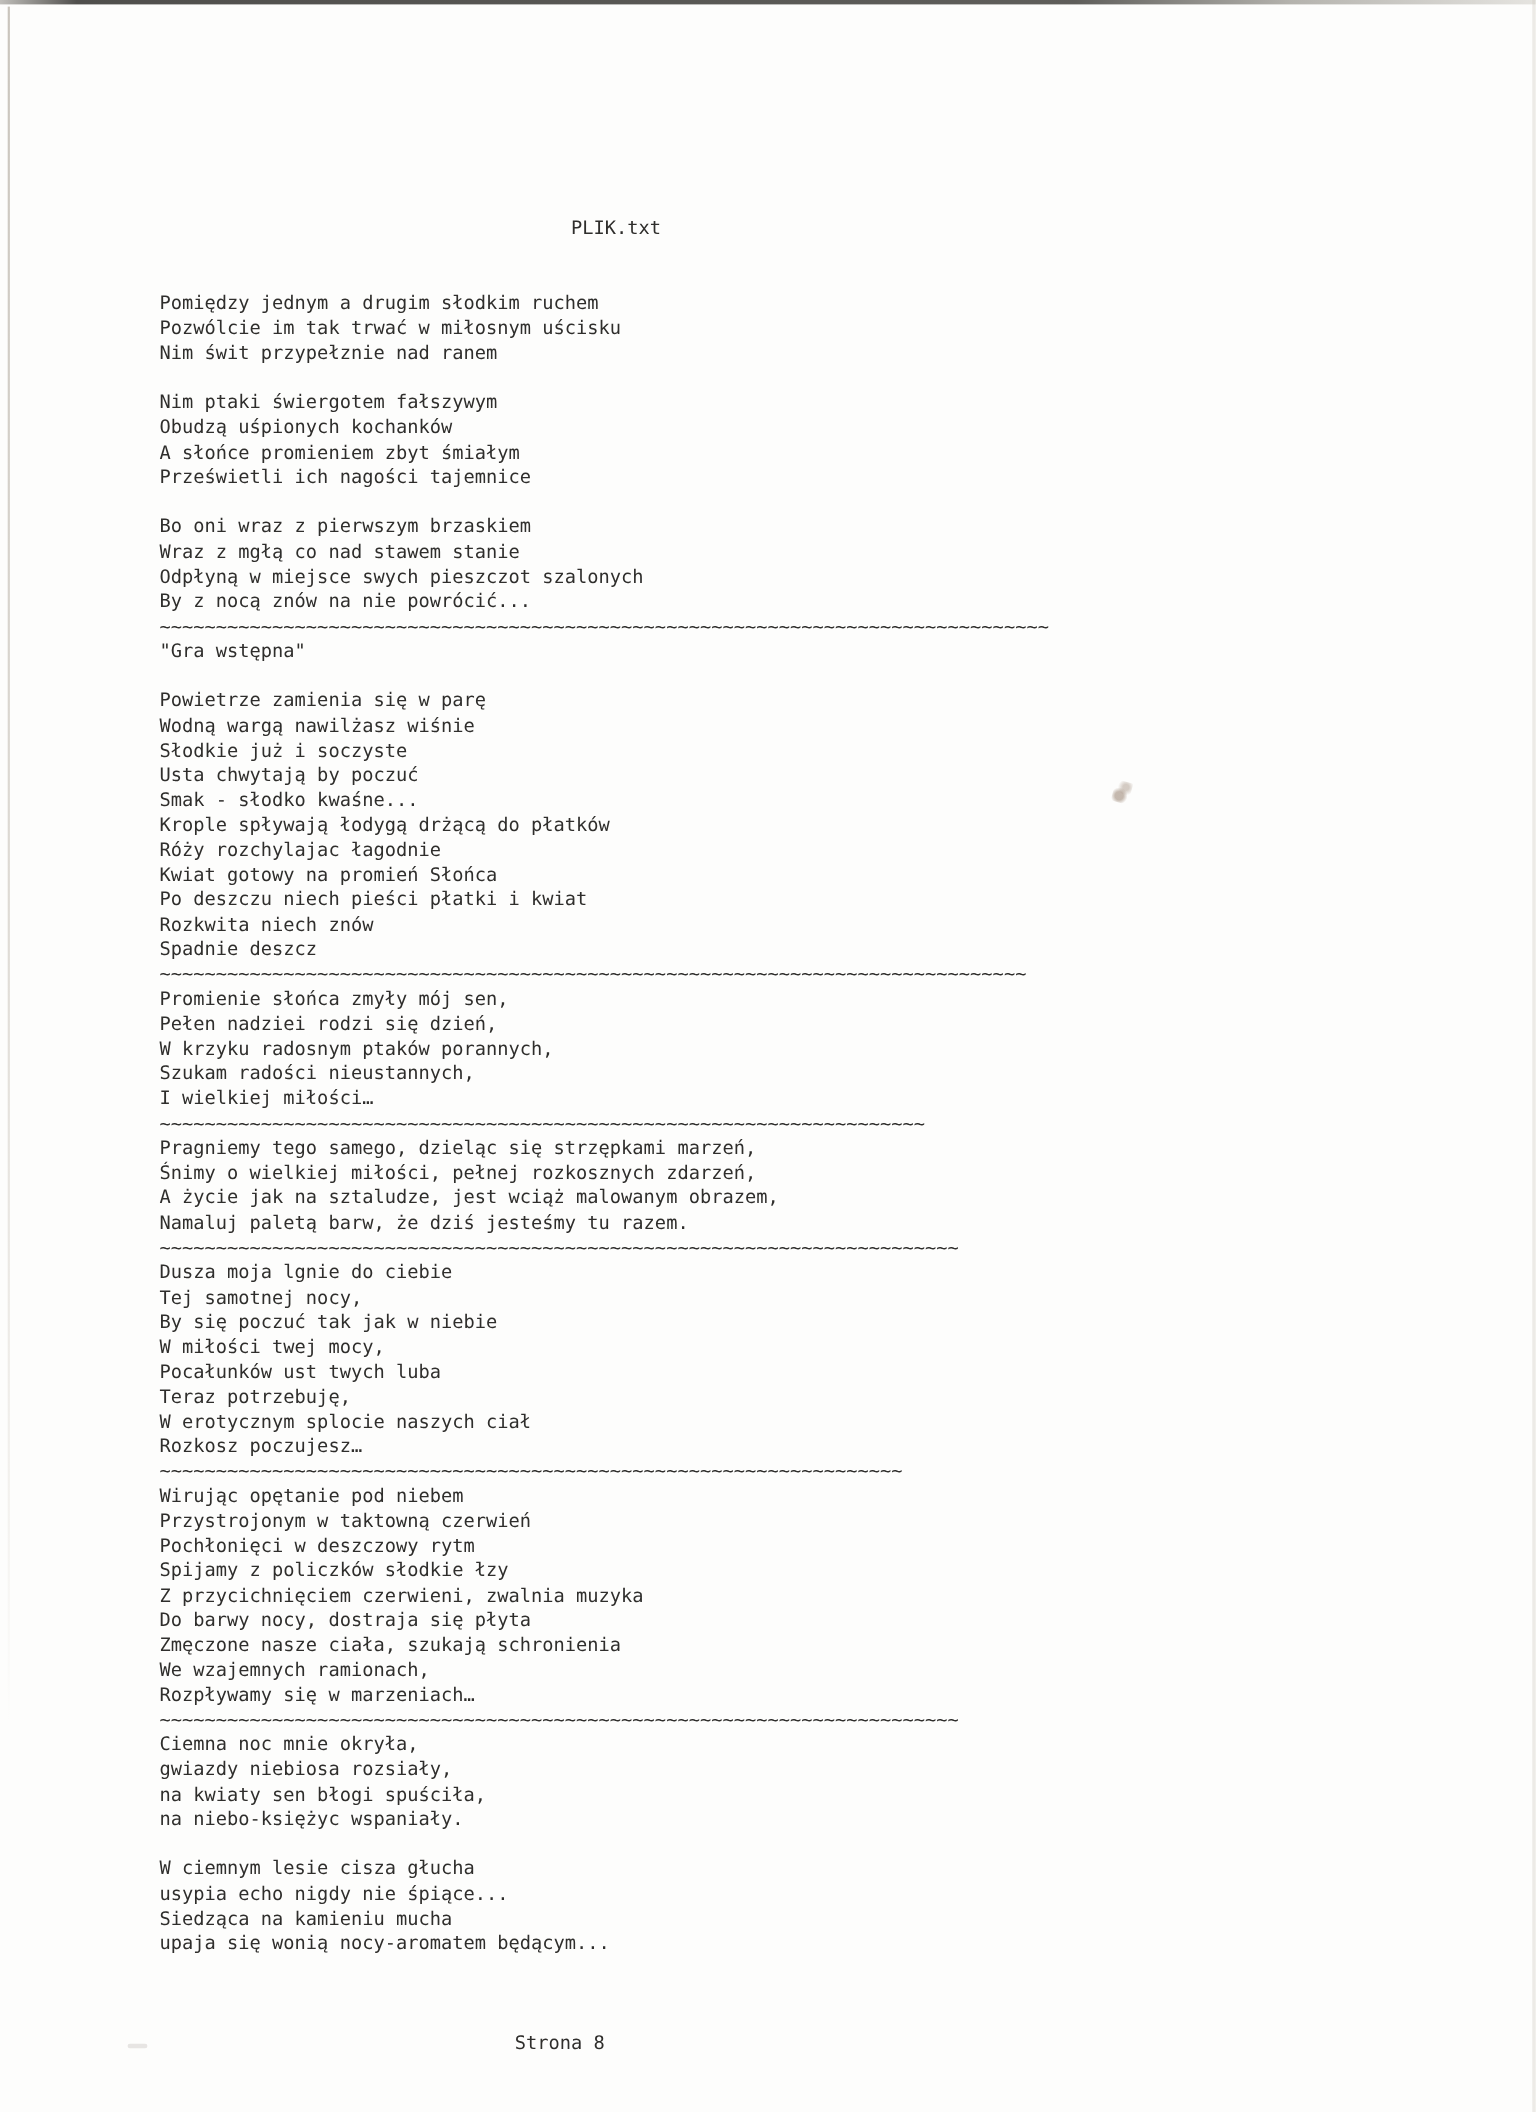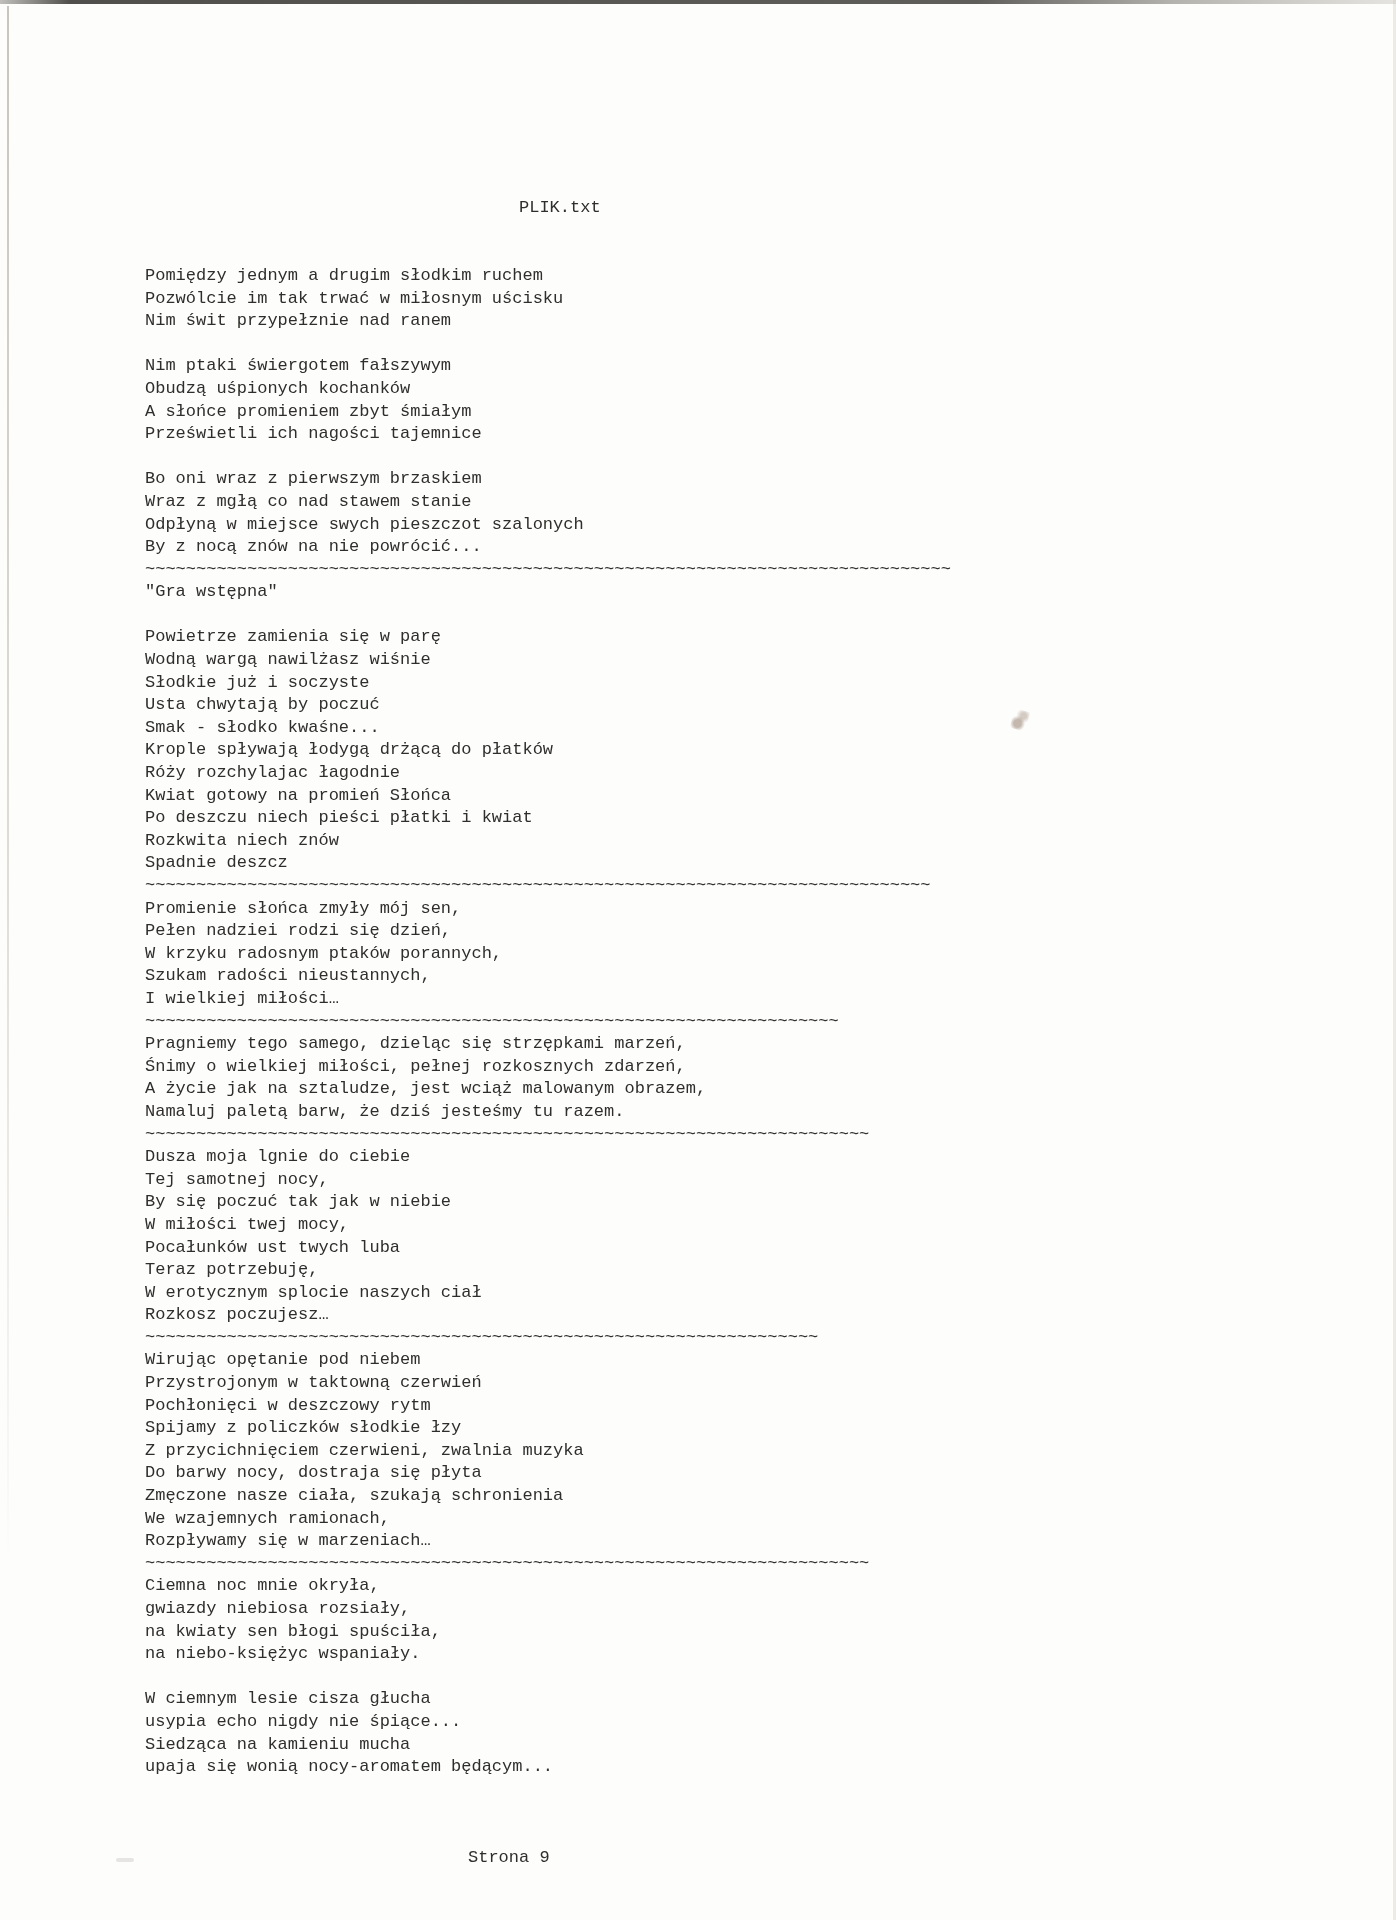--- a/index.html
+++ b/index.html
@@ -47,34 +47,33 @@
     position: absolute; left: 116px; top: 1858px; width: 18px; height: 4px;
     background: rgba(182,176,168,0.30); border-radius: 2px;
   }
   
   .textcol {
     position: absolute; left: 145px; top: 152px; right: 20px;
     font-size: 17px; line-height: 22.6px;
     color: #2f2e2c;
     white-space: pre;
     letter-spacing: 0;
-    font-family: Liberation Mono, monospace;
   }
   .line { height: 22.6px; }
   .indent-header { padding-left: 374px; }
   .indent-footer { padding-left: 323px; }
 </style>
 </head>
 <body>
 
 <div class="page">
   <div class="scan-top"></div>
   <div class="scan-left"></div>
   <div class="scan-right"></div>
   <div class="speck-mid"></div>
   <div class="speck-bottom"></div>
 
   <div class="textcol">
     <div class="line indent-header">PLIK.txt</div>
     <div><div class="line">Pomiędzy jednym a drugim słodkim ruchem</div><div class="line">Pozwólcie im tak trwać w miłosnym uścisku</div><div class="line">Nim świt przypełznie nad ranem</div><div class="line">&nbsp;</div><div class="line">Nim ptaki świergotem fałszywym</div><div class="line">Obudzą uśpionych kochanków</div><div class="line">A słońce promieniem zbyt śmiałym</div><div class="line">Prześwietli ich nagości tajemnice</div><div class="line">&nbsp;</div><div class="line">Bo oni wraz z pierwszym brzaskiem</div><div class="line">Wraz z mgłą co nad stawem stanie</div><div class="line">Odpłyną w miejsce swych pieszczot szalonych</div><div class="line">By z nocą znów na nie powrócić...</div><div class="line">~~~~~~~~~~~~~~~~~~~~~~~~~~~~~~~~~~~~~~~~~~~~~~~~~~~~~~~~~~~~~~~~~~~~~~~~~~~~~~~</div><div class="line">"Gra wstępna"</div><div class="line">&nbsp;</div><div class="line">Powietrze zamienia się w parę</div><div class="line">Wodną wargą nawilżasz wiśnie</div><div class="line">Słodkie już i soczyste</div><div class="line">Usta chwytają by poczuć</div><div class="line">Smak - słodko kwaśne...</div><div class="line">Krople spływają łodygą drżącą do płatków</div><div class="line">Róży rozchylajac łagodnie</div><div class="line">Kwiat gotowy na promień Słońca</div><div class="line">Po deszczu niech pieści płatki i kwiat</div><div class="line">Rozkwita niech znów</div><div class="line">Spadnie deszcz</div><div class="line">~~~~~~~~~~~~~~~~~~~~~~~~~~~~~~~~~~~~~~~~~~~~~~~~~~~~~~~~~~~~~~~~~~~~~~~~~~~~~</div><div class="line">Promienie słońca zmyły mój sen,</div><div class="line">Pełen nadziei rodzi się dzień,</div><div class="line">W krzyku radosnym ptaków porannych,</div><div class="line">Szukam radości nieustannych,</div><div class="line">I wielkiej miłości…</div><div class="line">~~~~~~~~~~~~~~~~~~~~~~~~~~~~~~~~~~~~~~~~~~~~~~~~~~~~~~~~~~~~~~~~~~~~</div><div class="line">Pragniemy tego samego, dzieląc się strzępkami marzeń,</div><div class="line">Śnimy o wielkiej miłości, pełnej rozkosznych zdarzeń,</div><div class="line">A życie jak na sztaludze, jest wciąż malowanym obrazem,</div><div class="line">Namaluj paletą barw, że dziś jesteśmy tu razem.</div><div class="line">~~~~~~~~~~~~~~~~~~~~~~~~~~~~~~~~~~~~~~~~~~~~~~~~~~~~~~~~~~~~~~~~~~~~~~~</div><div class="line">Dusza moja lgnie do ciebie</div><div class="line">Tej samotnej nocy,</div><div class="line">By się poczuć tak jak w niebie</div><div class="line">W miłości twej mocy,</div><div class="line">Pocałunków ust twych luba</div><div class="line">Teraz potrzebuję,</div><div class="line">W erotycznym splocie naszych ciał</div><div class="line">Rozkosz poczujesz…</div><div class="line">~~~~~~~~~~~~~~~~~~~~~~~~~~~~~~~~~~~~~~~~~~~~~~~~~~~~~~~~~~~~~~~~~~</div><div class="line">Wirując opętanie pod niebem</div><div class="line">Przystrojonym w taktowną czerwień</div><div class="line">Pochłonięci w deszczowy rytm</div><div class="line">Spijamy z policzków słodkie łzy</div><div class="line">Z przycichnięciem czerwieni, zwalnia muzyka</div><div class="line">Do barwy nocy, dostraja się płyta</div><div class="line">Zmęczone nasze ciała, szukają schronienia</div><div class="line">We wzajemnych ramionach,</div><div class="line">Rozpływamy się w marzeniach…</div><div class="line">~~~~~~~~~~~~~~~~~~~~~~~~~~~~~~~~~~~~~~~~~~~~~~~~~~~~~~~~~~~~~~~~~~~~~~~</div><div class="line">Ciemna noc mnie okryła,</div><div class="line">gwiazdy niebiosa rozsiały,</div><div class="line">na kwiaty sen błogi spuściła,</div><div class="line">na niebo-księżyc wspaniały.</div><div class="line">&nbsp;</div><div class="line">W ciemnym lesie cisza głucha</div><div class="line">usypia echo nigdy nie śpiące...</div><div class="line">Siedząca na kamieniu mucha</div><div class="line">upaja się wonią nocy-aromatem będącym...</div><div class="line">&nbsp;</div></div>
-    <div class="line indent-footer">Strona 9</div>
+    <div class="line indent-footer">Strona 8</div>
   </div>
 </div>
 
 </body></html>

